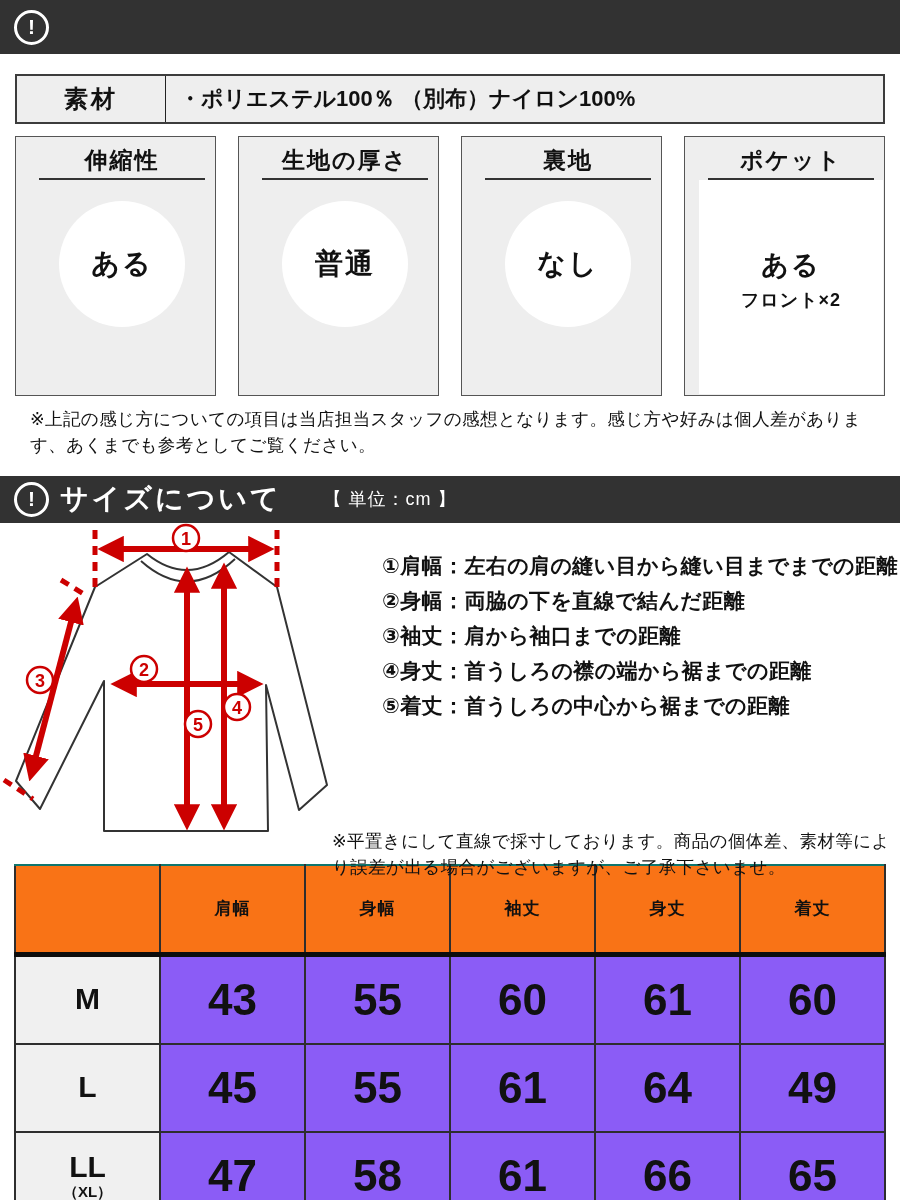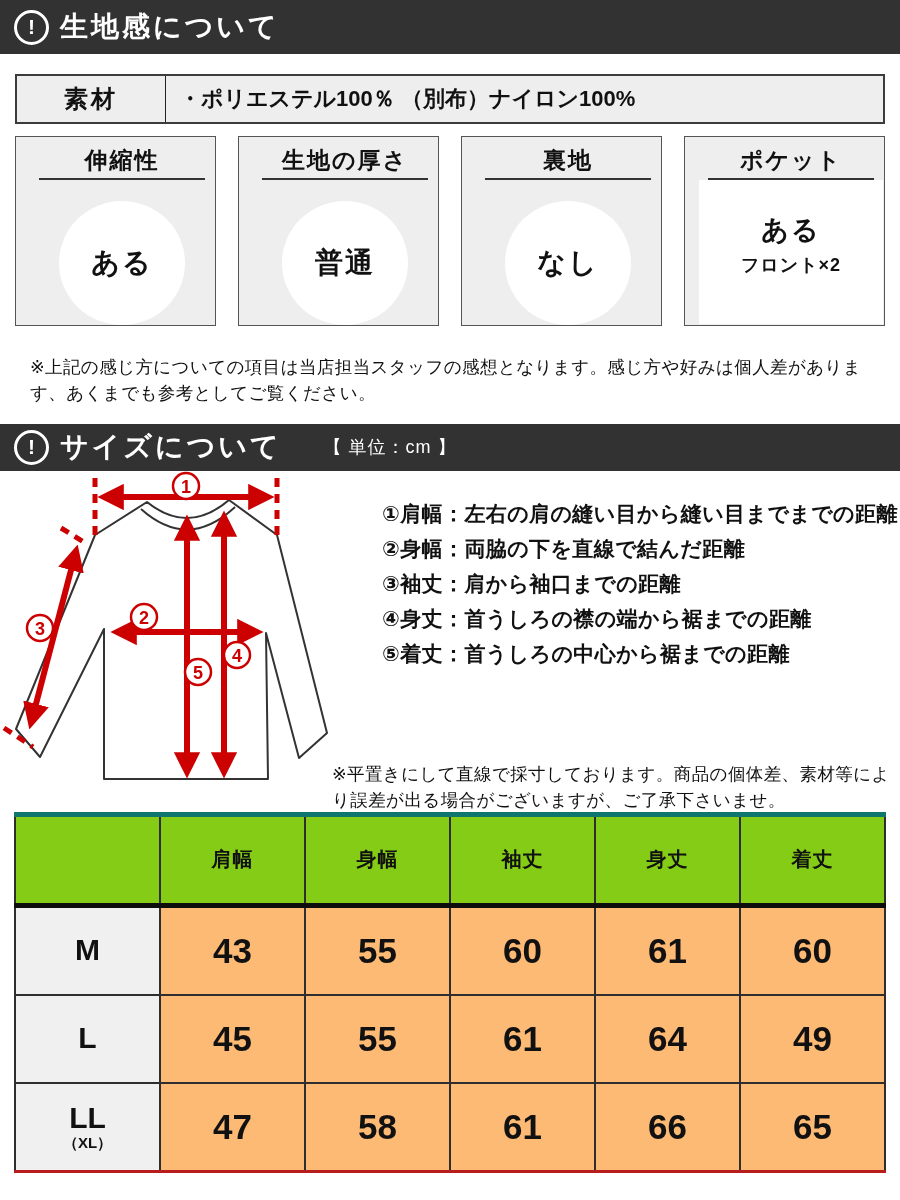--- a/index.html
+++ b/index.html
@@ -27,65 +27,64 @@
   }
   .material-label {
     width:148px; flex:0 0 auto; display:flex; align-items:center; justify-content:center;
     font-size:24px; font-weight:bold; letter-spacing:3px; border-right:1px solid #222;
   }
   .material-value { flex:1; display:flex; align-items:center; padding-left:13px; font-size:22px; font-weight:bold; }
 
   
   .features { margin:12px 15px 0; display:flex; gap:22px; }
   .feature {
-    flex:1; border:1px solid #555; background:#eeeeee; height:190px;
+    flex:1; border:1px solid #555; background:#eeeeee; height:260px;
     box-sizing:border-box; display:flex; flex-direction:column; align-items:center;padding-left:13px;
   }
   .feature-title { font-size:23px; font-weight:bold; letter-spacing:2px; margin-top:11px; line-height:1.1; }
   .feature-rule { width:calc(100% - 20px); border-bottom:2px solid #333; margin-top:5px; }
   .feature-circle {
     width:126px; height:126px; border-radius:50%; background:#fff; margin-top:21px;
     display:flex; align-items:center; justify-content:center;
     font-size:28px; font-weight:bold; letter-spacing:2px;
   }
   .feature-plain {
     align-self:stretch; flex:1; background:#ffffff; margin:0 1px 1px;
     display:flex; flex-direction:column; align-items:center; justify-content:center;
     padding-bottom:16px;
   }
   .feature-plain .main { font-size:27px; font-weight:bold; letter-spacing:2px; }
   .feature-plain .sub  { font-size:18px; font-weight:bold; margin-top:5px; letter-spacing:1px; }
 
   
-  .note1 { margin:28px 30px 0; font-size:17.5px; line-height:1.5; letter-spacing:0.4px; }
+  .note1 { margin:10px 30px 0; font-size:17.5px; line-height:1.5; letter-spacing:0.4px; }
 
   
   .size-area { position:relative; height:337px; }
   .diagram-svg { position:absolute; left:0; top:0; }
   .legend { position:absolute; left:382px; top:25px; font-size:21px; font-weight:bold; line-height:35px; letter-spacing:0.4px; }
-  .size-note { position:absolute; left:332px; top:273px; font-size:17.5px; line-height:1.5; letter-spacing:0.4px; width:560px; }
+  .size-note { position:absolute; left:332px; top:288px; font-size:17.5px; line-height:1.5; letter-spacing:0.4px; width:560px; }
 
   
   table.size-table { width:872px; margin:4px auto 0; border-collapse:collapse; table-layout:fixed; }
   .size-table th, .size-table td { border:2px solid #2e2e2e; text-align:center; vertical-align:middle; padding:0; }
   .size-table thead th {
-    background:#84cc16; height:86px; font-size:20px; font-weight:bold; letter-spacing:1px;
-    border-top:5px solid #0f766e; border-bottom:5px solid #0d0d0d;
-  }
-  .size-table tbody td { height:86px; background:#fdba74; font-size:35px; font-weight:bold; }
+    background:#f97316; height:86px; font-size:17px; font-weight:bold; letter-spacing:1px;
+    border-top:2px solid #0f766e; border-bottom:5px solid #0d0d0d;
+  }
+  .size-table tbody td { height:86px; background:#8b5cf6; font-size:44px; font-weight:bold; }
   .size-table tbody td.size-label { background:#f0f0f0; font-size:30px; line-height:1; }
   .size-table tbody tr:last-child td { border-bottom:3px solid #b91c1c; }
   .size-sub { display:block; font-size:15px; font-weight:bold; margin-top:2px; letter-spacing:0; }
 </style>
 </head>
 <body>
 
 <div class="bar bar1">
   <span class="bang">!</span>
-  <span class="bar-title">生地感について</span>
 </div>
 
 <div class="material-row">
   <div class="material-label">素材</div>
   <div class="material-value">・ポリエステル100％ （別布）ナイロン100%</div>
 </div>
 
 <div class="features">
   <div class="feature">
     <div class="feature-title">伸縮性</div>

